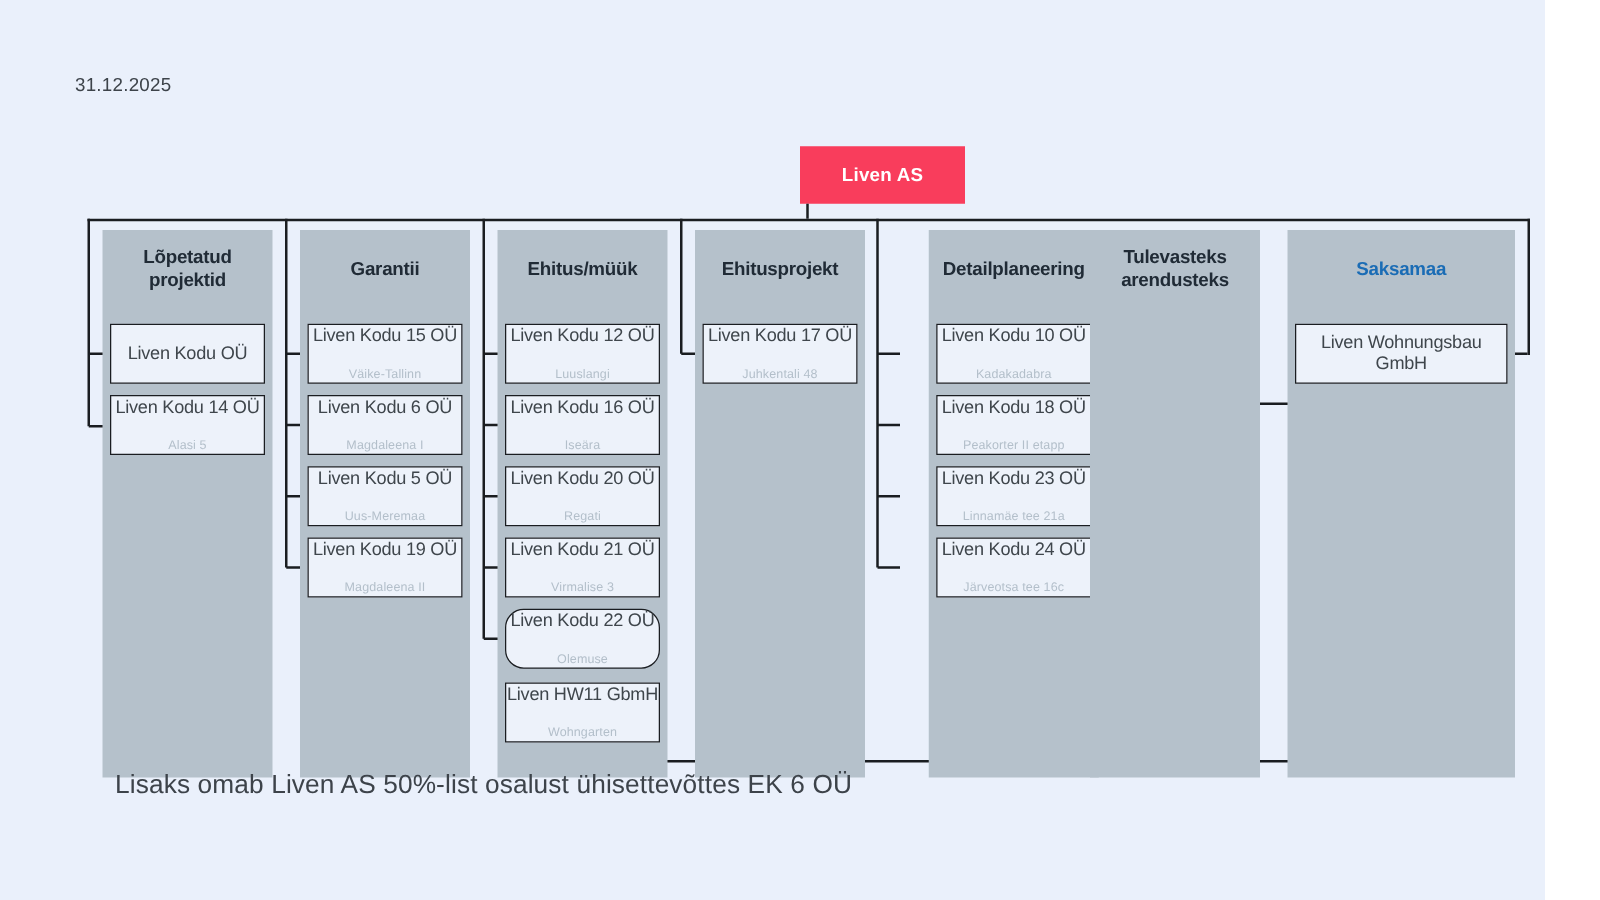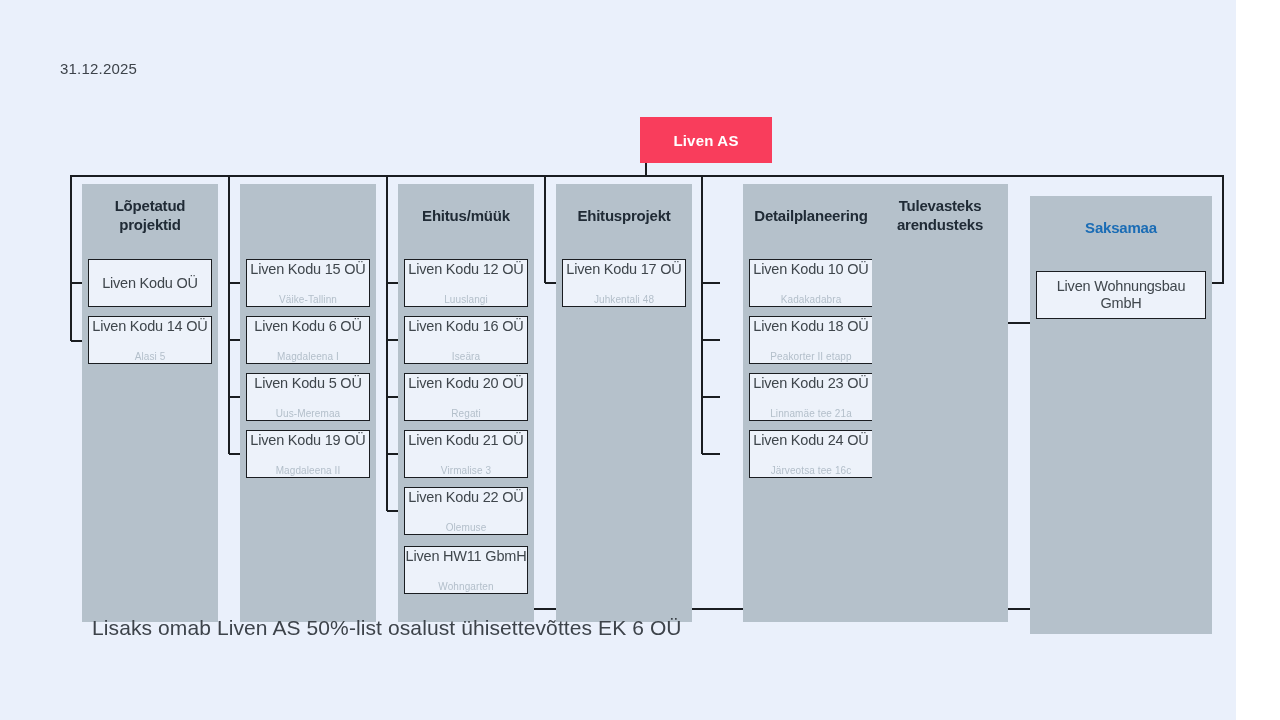--- a/index.html
+++ b/index.html
@@ -30,39 +30,39 @@
     position:absolute;left:592px;top:117px;width:132px;height:46px;
     background:var(--accent);color:var(--accent-text);
     display:flex;align-items:center;justify-content:center;
     font-size:15px;font-weight:bold;letter-spacing:.2px;margin-left:48px;
   }
   .ln{position:absolute;background:var(--line);}
   .panel{
     position:absolute;top:184px;height:438px;width:136px;
     background:var(--panel);
   }
-  .panel.wide{width:182px;margin-top:12px;}
+  .panel.wide{width:182px;}
   .hdr{
     height:52px;margin-top:6px;padding:0 4px;
     display:flex;align-items:center;justify-content:center;
     text-align:center;font-weight:bold;font-size:15px;line-height:1.25;
     color:var(--header-text);letter-spacing:-0.2px;
   }
   .hdr.blue{color:var(--saksamaa-blue);}
   .box{
     position:absolute;left:6px;width:124px;height:48px;
     background:var(--box-bg);border:1.5px solid var(--line);
     box-sizing:border-box;
     display:flex;flex-direction:column;align-items:center;justify-content:center;
     text-align:center;
   }
   .panel.wide .box{width:170px;}
   .box .nm{font-size:14.5px;color:var(--box-text);letter-spacing:-0.2px;line-height:1.15;}
   .box .sub{font-size:10px;color:var(--box-subtext);margin-top:17px;letter-spacing:.1px;}
-  .r1{top:75px;}.r2{top:132px;}.r3{top:189px;align-items:center;}.r4{top:246px;}.r5{top:303px;}.r6{top:362px;}
+  .r1{top:75px;}.r2{top:132px;}.r3{top:189px;align-items:center;}.r4{top:246px;}.r5{top:303px;border-radius:15px;}.r6{top:362px;}
   .note{
     position:absolute;left:92px;top:616px;
     font-size:21px;color:var(--note-text);letter-spacing:.1px;
   }
 </style>
 </head>
 <body>
 
 <div class="stage">
 
@@ -115,20 +115,21 @@
     <div class="box r1">
       <div class="nm">Liven Kodu OÜ</div>
     </div>
     <div class="box r2">
       <div class="nm">Liven Kodu 14 OÜ</div>
       <div class="sub">Alasi 5</div>
     </div>
   </div>
 
   <div class="panel" style="left:240px;">
+    <div class="hdr">Garantii</div>
     <div class="box r1">
       <div class="nm">Liven Kodu 15 OÜ</div>
       <div class="sub">Väike-Tallinn</div>
     </div>
     <div class="box r2">
       <div class="nm">Liven Kodu 6 OÜ</div>
       <div class="sub">Magdaleena I</div>
     </div>
     <div class="box r3">
       <div class="nm">Liven Kodu 5 OÜ</div>

